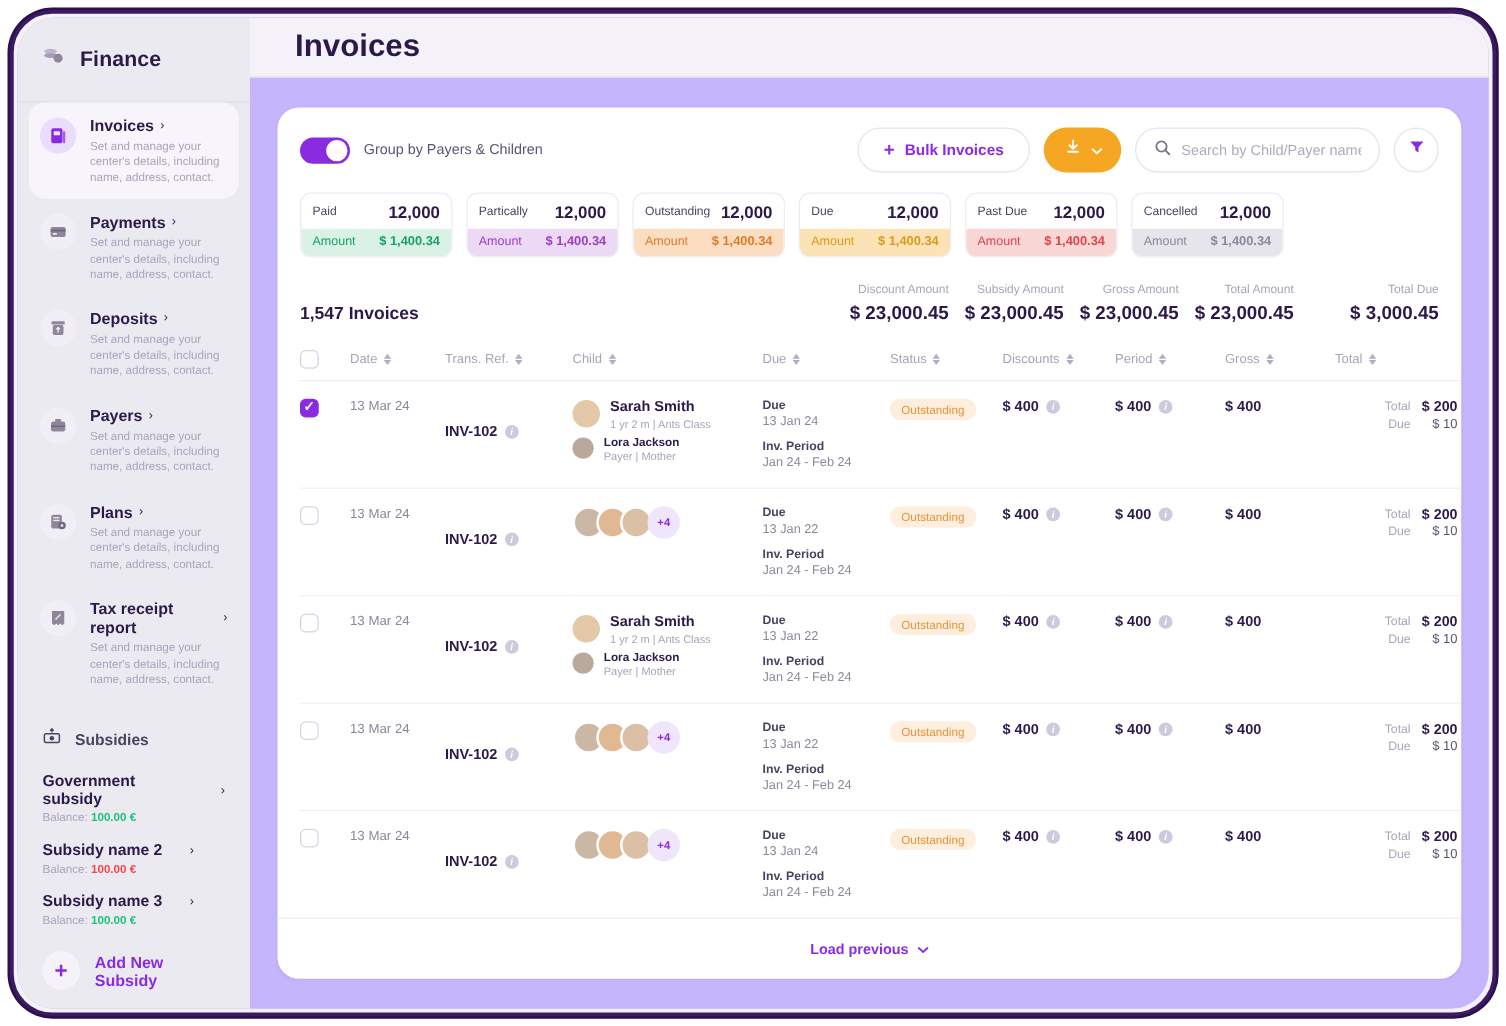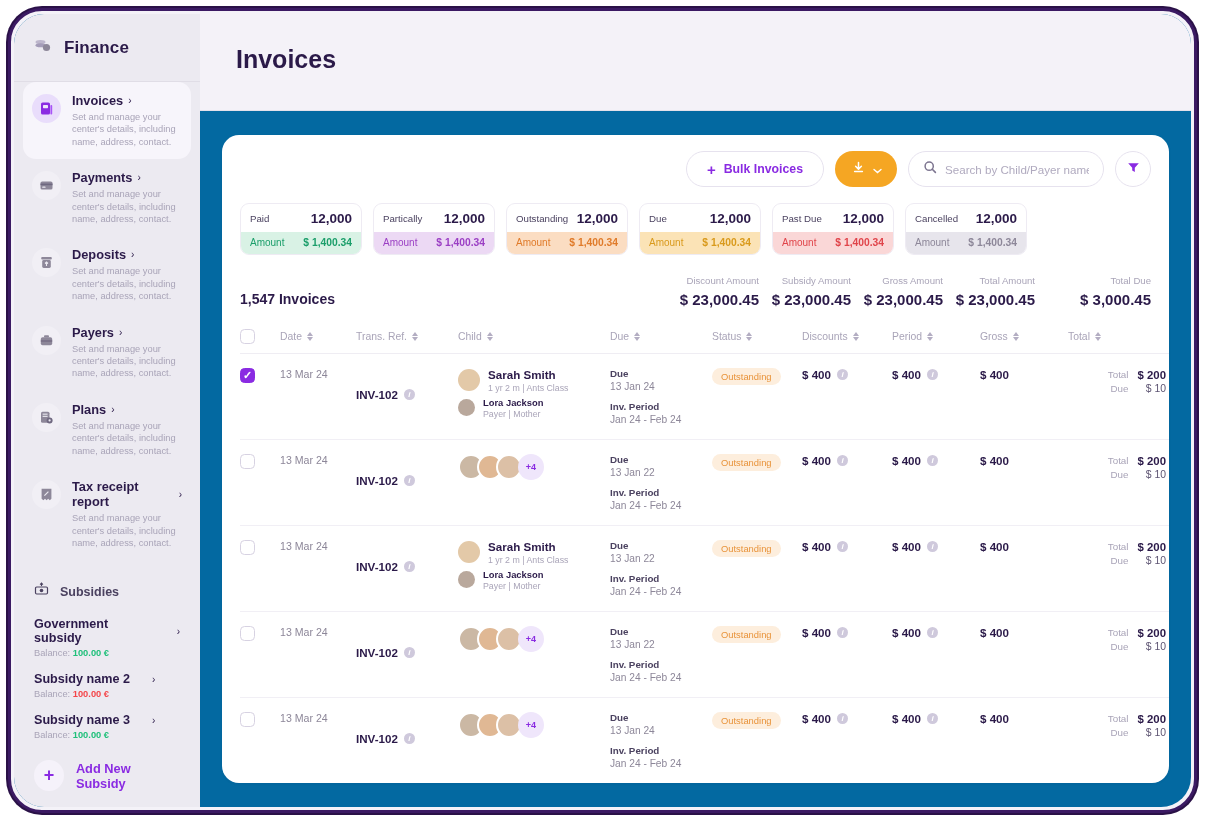--- a/index.html
+++ b/index.html
@@ -14,24 +14,23 @@
     width: 1189px; height: 805px;
     border-radius: 34px;
     border: 3px solid #3b1a63;
     background: #f4f2f8;
     overflow: hidden;
     box-shadow: 0 0 0 2px #2a1147;
   }
   .inner {
     position: absolute; inset: 3px;
     border-radius: 30px;
-    background: #0369a1;
+    background: #c4b5fd;
     overflow: hidden;
     display: flex;
-    align-items: flex-end;
   }
 
   
   .sidebar {
     width: 186px; flex: 0 0 186px;
     background: #eceaf1;
     height: 100%;
     position: relative;
   }
   .brand {
@@ -457,20 +456,26 @@
 
   <main class="main">
     <div class="topbar">
       <h1 class="page-title">Invoices</h1>
     </div>
 
     <div class="content">
       <div class="card">
 
         <div class="ctrlbar">
+          <div class="toggle-wrap">
+            <div class="toggle">
+                  <div class="knob"></div>
+                </div>
+            <span class="toggle-label">Group by Payers &amp; Children</span>
+          </div>
 
           <div class="ctrl-right">
             <div class="btn-bulk">
               <span class="plus">+</span>
               <span>Bulk Invoices</span>
             </div>
 
             <div class="btn-dl">
               <span>
                 <svg width="15" height="15" viewBox="0 0 15 15">
@@ -1016,19 +1021,29 @@
                           <div class="b">$ 10</div>
                         </div>
                 </div>
               </td>
             </tr>
 
           </tbody>
         </table>
         </div>
 
+        <div class="tfoot">
+          <span class="loadprev">
+            <span>Load previous</span>
+            <span>
+              <svg width="9" height="6" viewBox="0 0 9 6">
+                    <path d="M1 1.4 L4.5 4.6 L8 1.4" stroke="#8a2be2" stroke-width="1.4" fill="none" stroke-linecap="round"></path>
+                  </svg>
+            </span>
+          </span>
+        </div>
 
       </div>
     </div>
   </main>
 
 </div>
 </div>
 
 </body></html>

